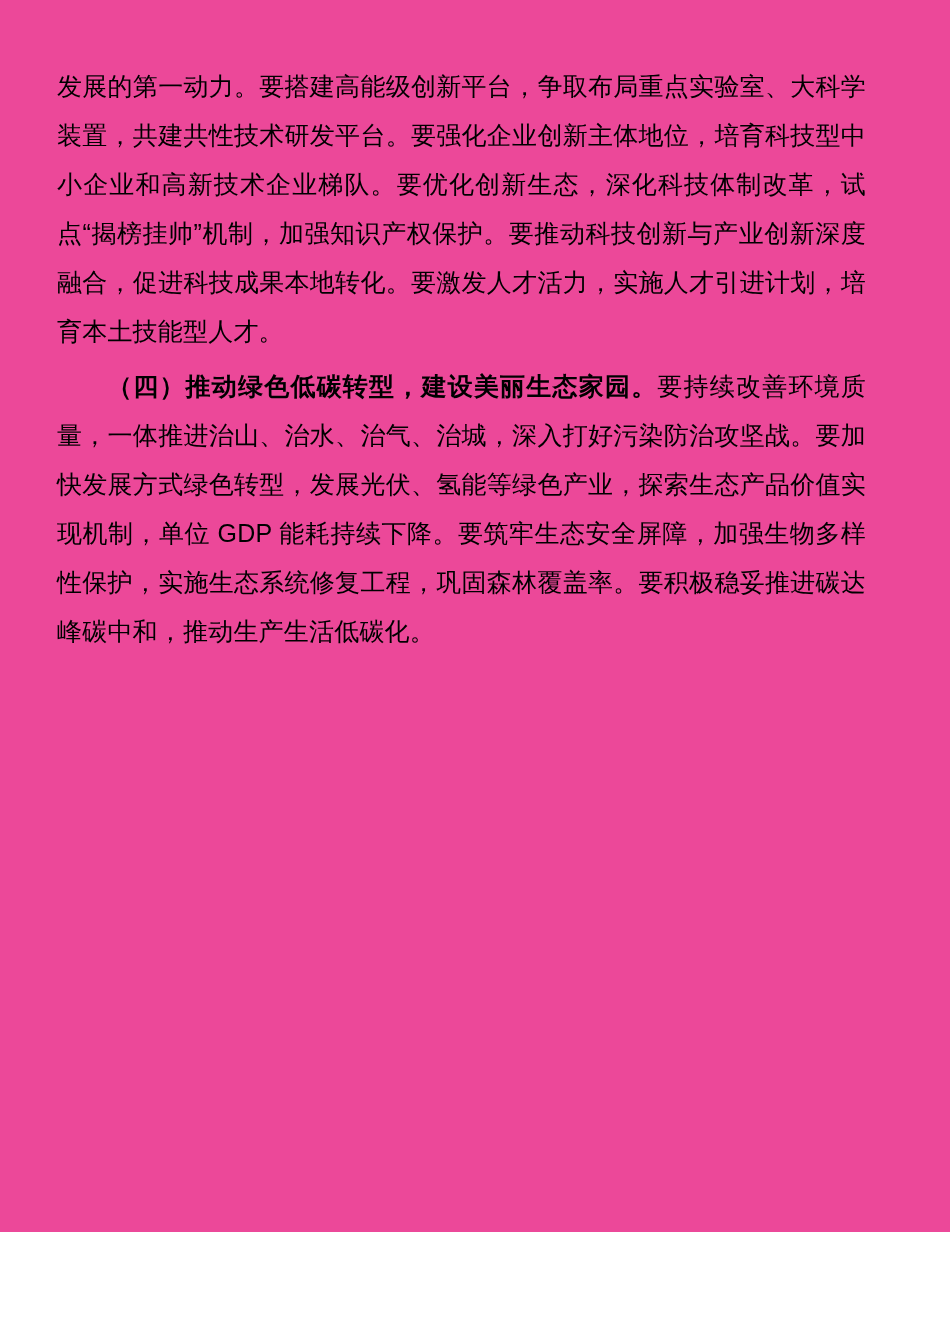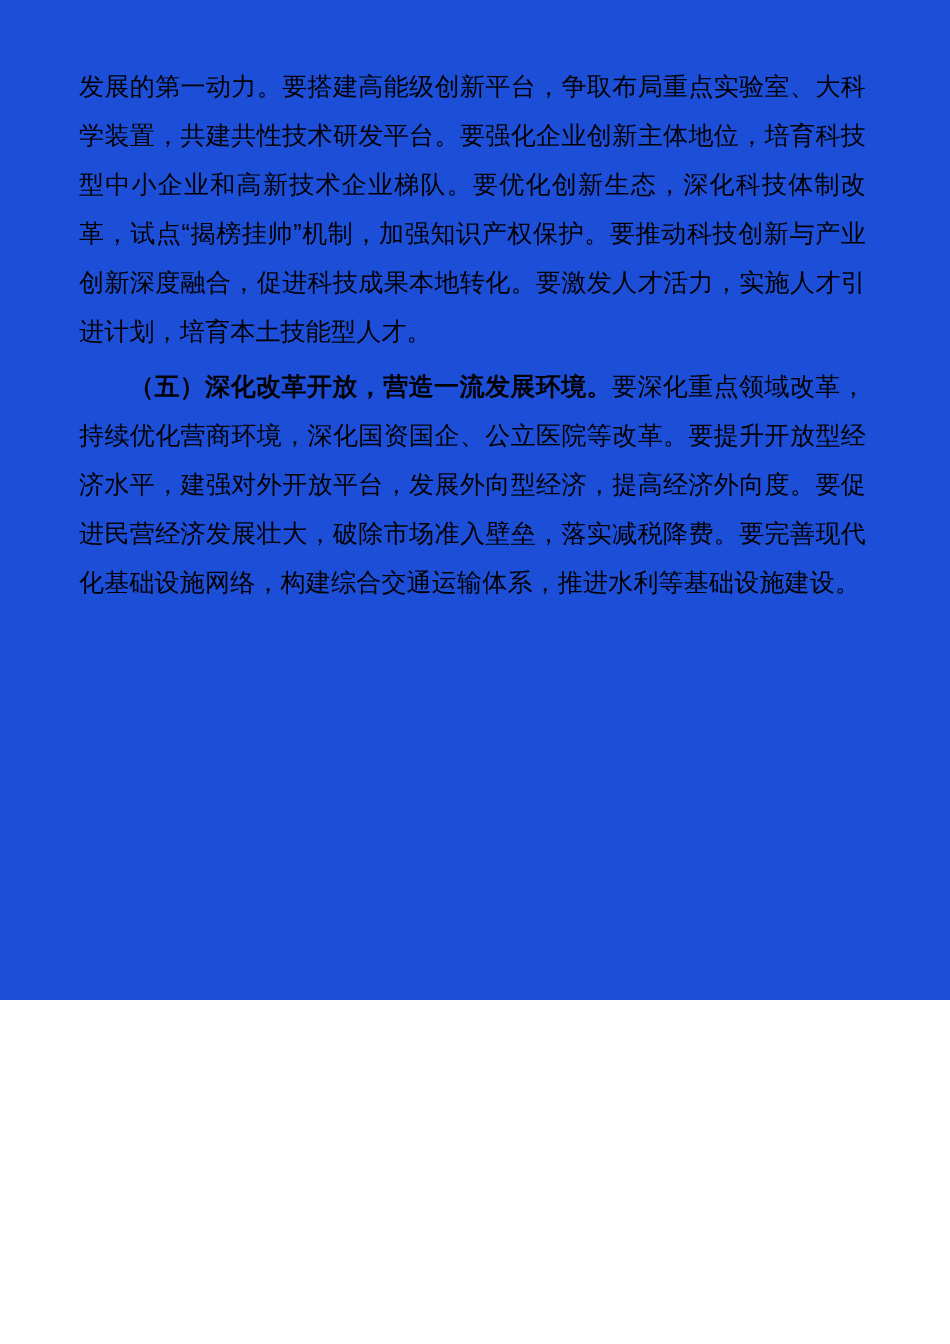--- a/index.html
+++ b/index.html
@@ -10,23 +10,23 @@
   body {
     width: 950px;
     height: 1344px;
     overflow: hidden;
     color: #000000;
     font-family: "Liberation Sans", "DejaVu Sans", sans-serif;
   }
   .page {
     box-sizing: border-box;
     width: 950px;
-    height: 1000px;
-    padding: 62px 84px 0 79px;
-    background: #1d4ed8;
+    height: 1232px;
+    padding: 62px 84px 0 57px;
+    background: #ec4899;
   }
   .para {
     margin: 0;
     font-size: 25px;
     line-height: 49px;
     text-align: justify;
     text-justify: inter-ideograph;
     text-indent: 2em;
     letter-spacing: 0.2px;
     word-break: break-all;
@@ -42,16 +42,16 @@
   }
 </style>
 </head>
 <body>
 
 <div class="page">
 
   <p class="para continuation"><span>发展的第一动力。要搭建高能级创新平台，争取布局重点实验室、大科学装置，共建共性技术研发平台。要强化企业创新主体地位，培育科技型中小企业和高新技术企业梯队。要优化创新生态，深化科技体制改革，试点“揭榜挂帅”机制，加强知识产权保护。要推动科技创新与产业创新深度融合，促进科技成果本地转化。要激发人才活力，实施人才引进计划，培育本土技能型人才。</span></p>
 
 
+  <p class="para"><b>（四）推动绿色低碳转型，建设美丽生态家园。</b><span>要持续改善环境质量，一体推进治山、治水、治气、治城，深入打好污染防治攻坚战。要加快发展方式绿色转型，发展光伏、氢能等绿色产业，探索生态产品价值实现机制，单位 GDP 能耗持续下降。要筑牢生态安全屏障，加强生物多样性保护，实施生态系统修复工程，巩固森林覆盖率。要积极稳妥推进碳达峰碳中和，推动生产生活低碳化。</span></p>
 
-  <p class="para"><b>（五）深化改革开放，营造一流发展环境。</b><span>要深化重点领域改革，持续优化营商环境，深化国资国企、公立医院等改革。要提升开放型经济水平，建强对外开放平台，发展外向型经济，提高经济外向度。要促进民营经济发展壮大，破除市场准入壁垒，落实减税降费。要完善现代化基础设施网络，构建综合交通运输体系，推进水利等基础设施建设。</span></p>
 
 </div>
 
 </body></html>

